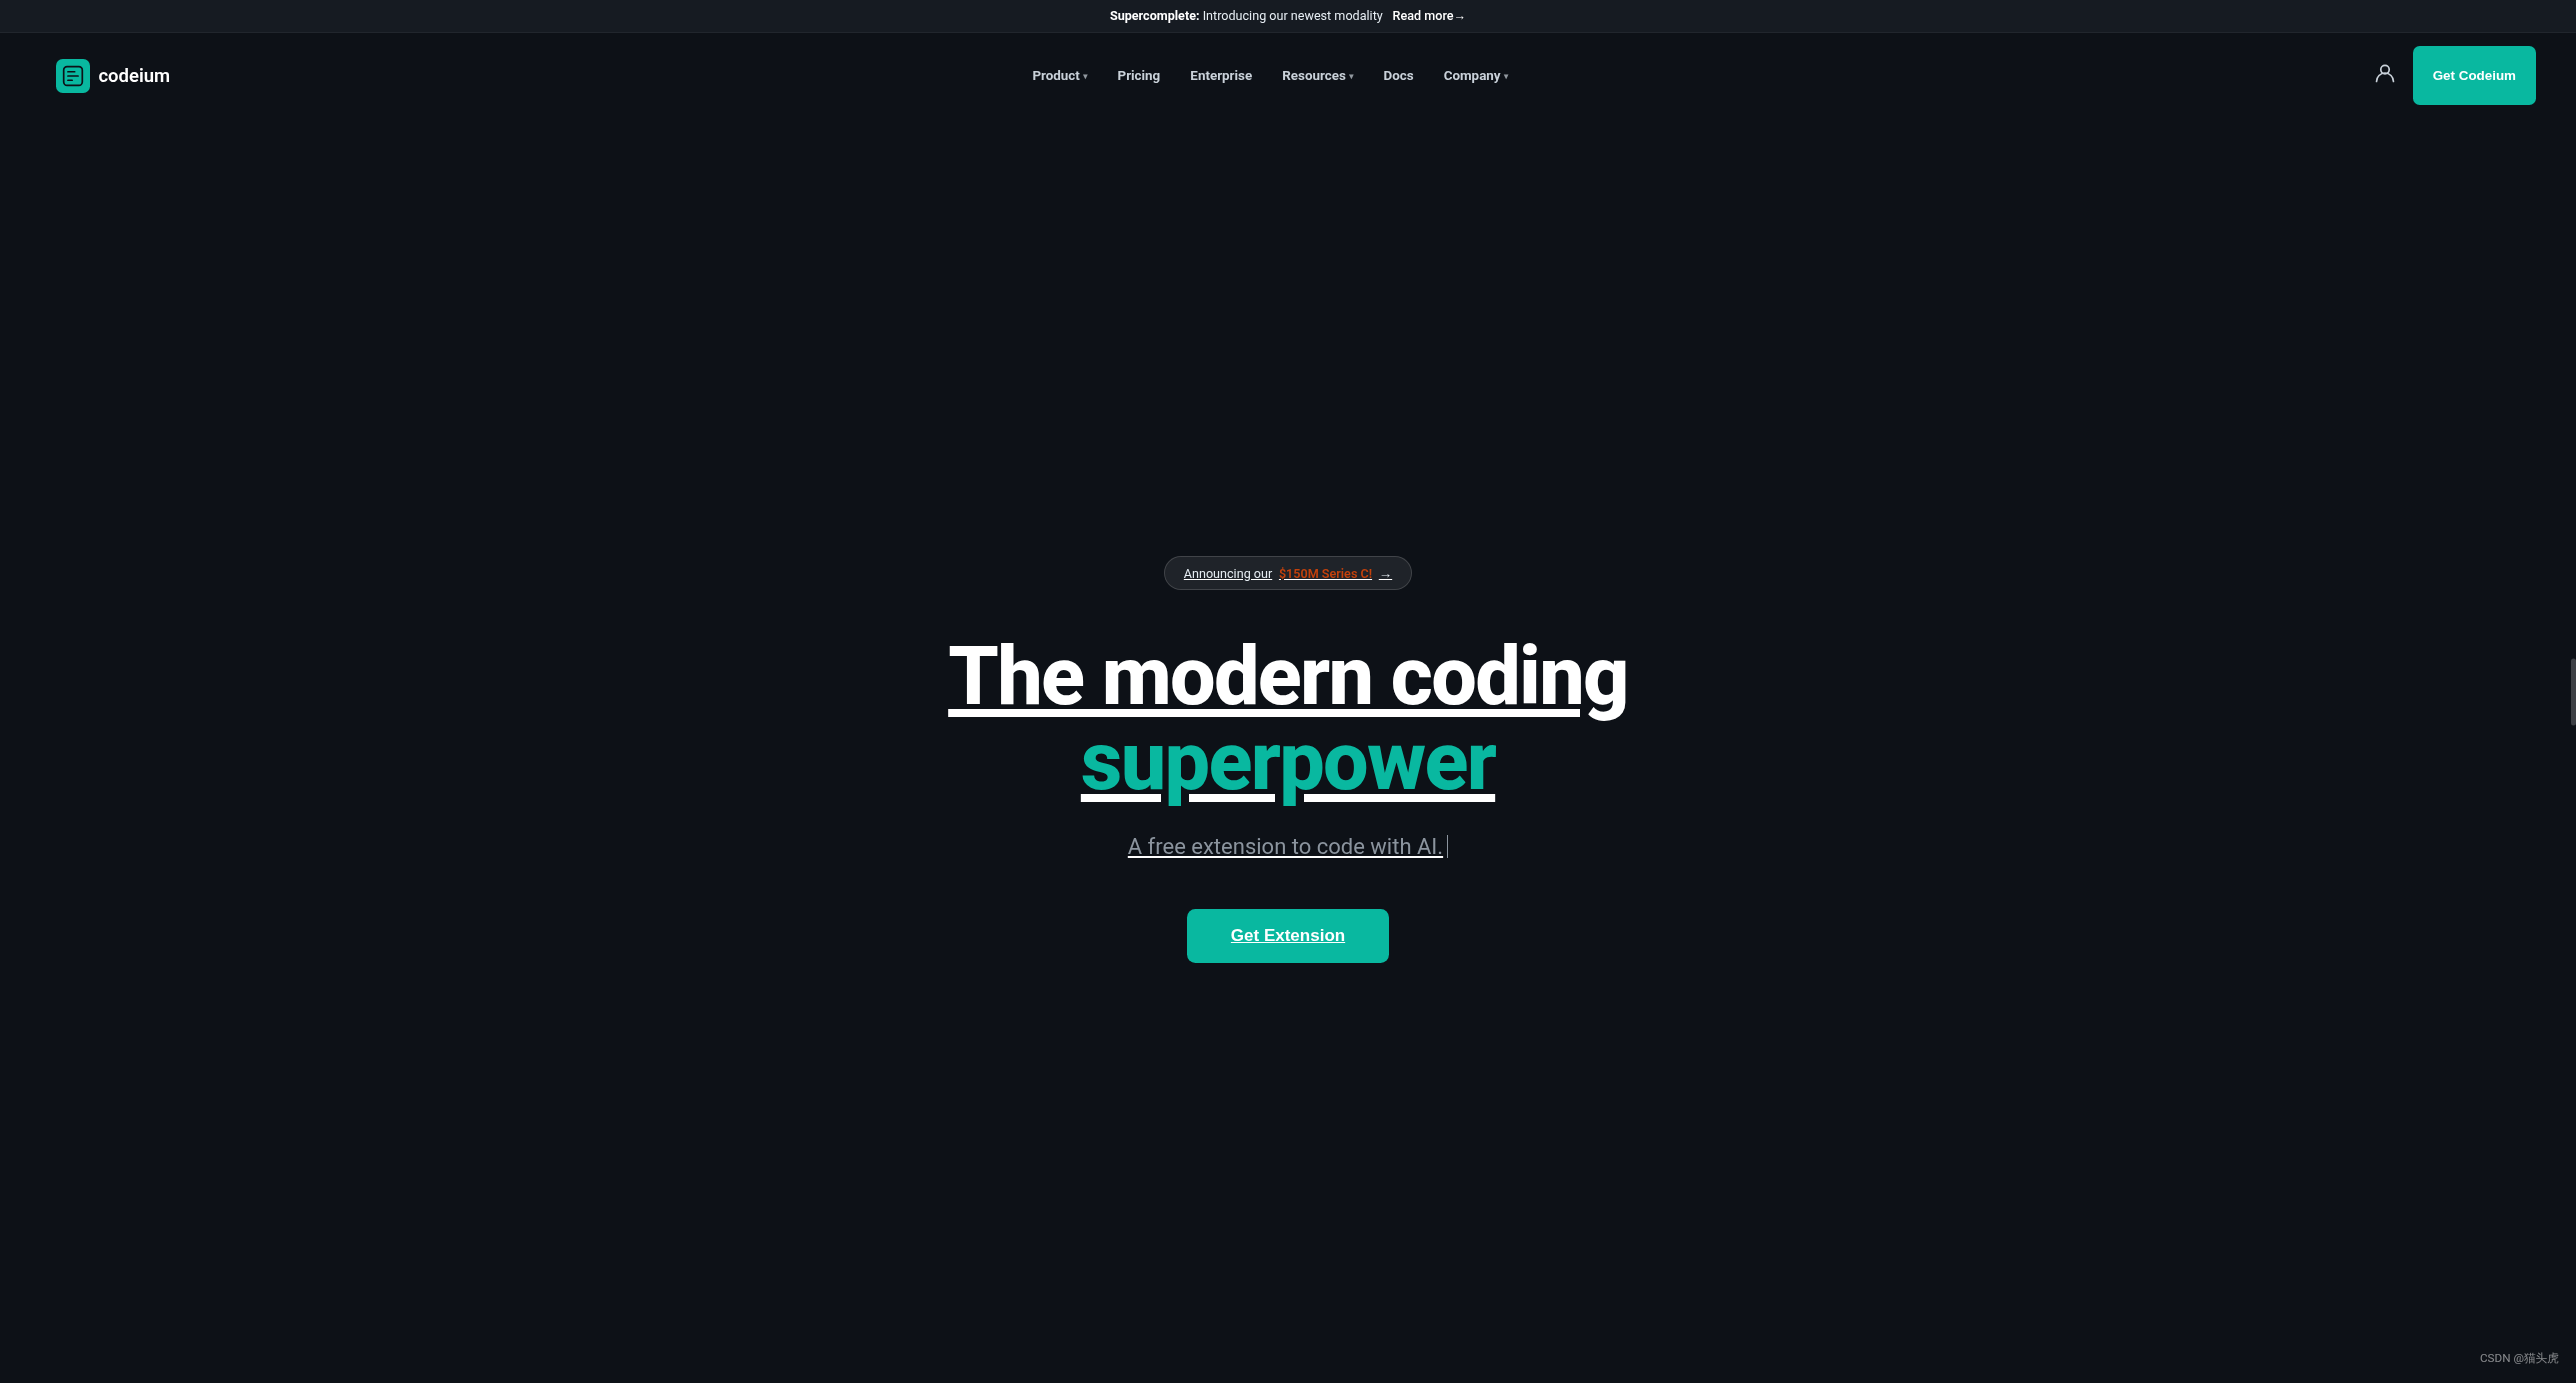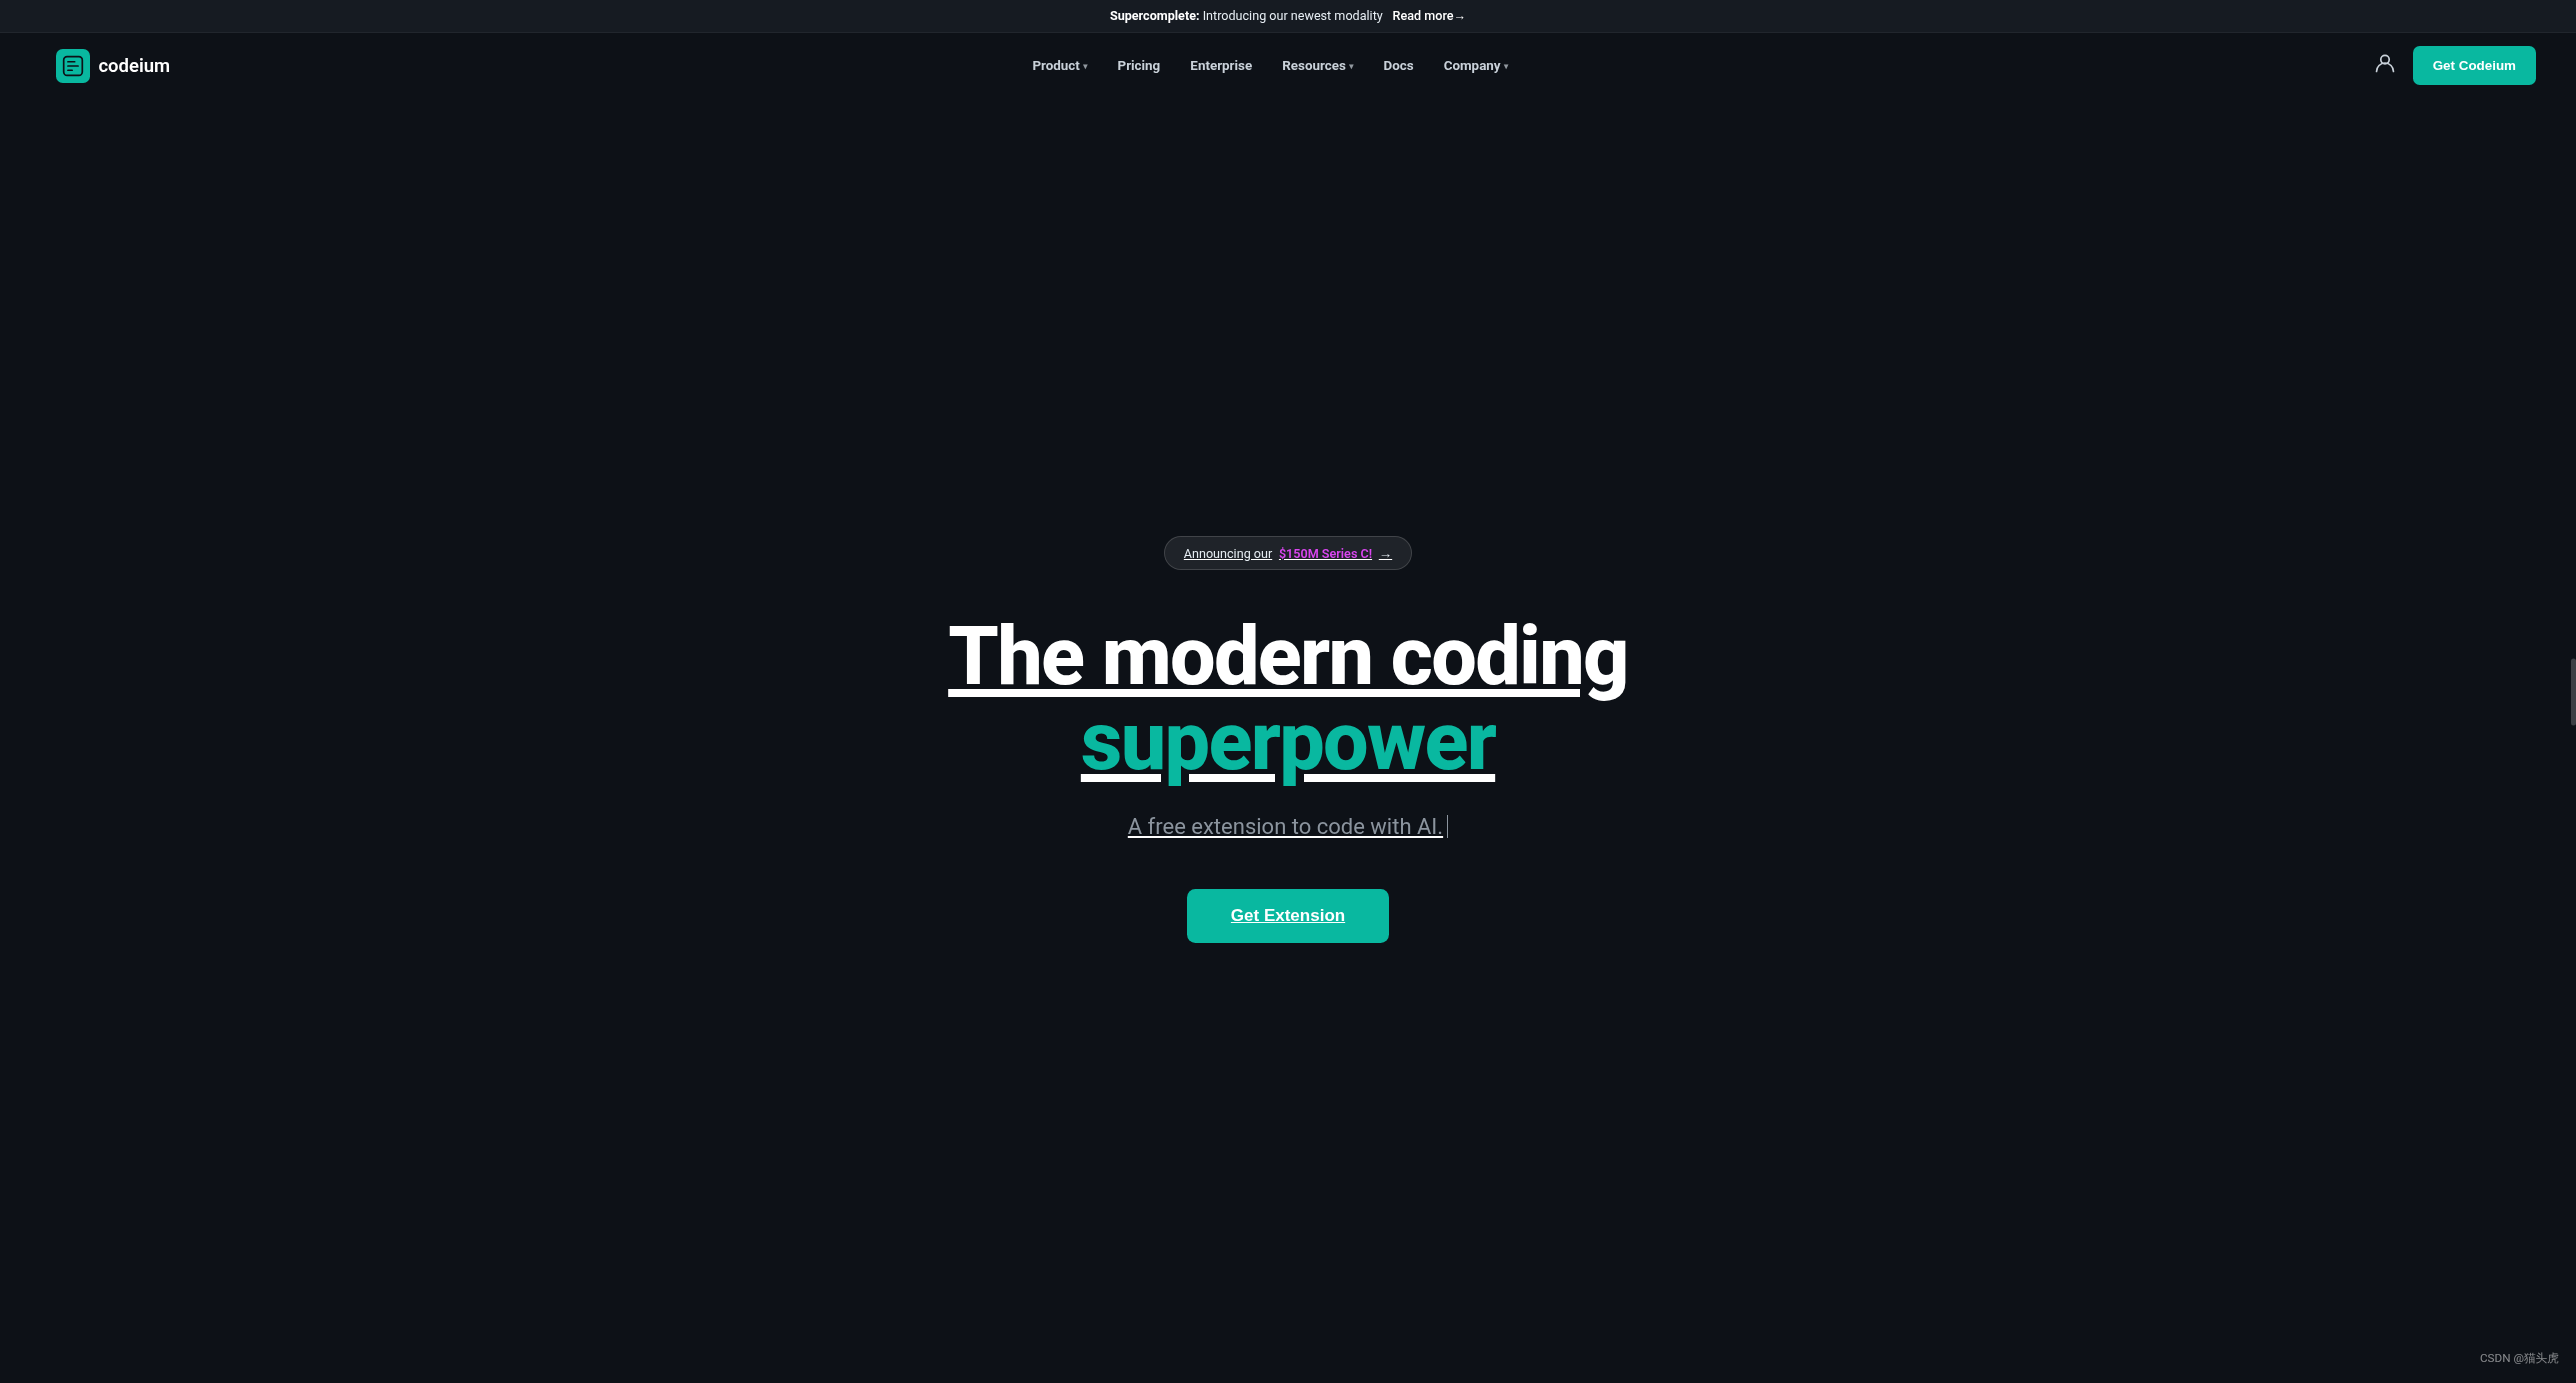--- a/index.html
+++ b/index.html
@@ -116,21 +116,21 @@
       color: #c9d1d9;
       font-size: 18.5px;
       cursor: pointer;
       padding: 3.4px;
     }
 
     .btn-get-codeium {
       background-color: #09b8a0;
       color: #ffffff;
       border: none;
-      padding: 12px 20px;
+      padding: 22px 20px;
       border-radius: 6.7px;
       font-size: 13.4px;
       font-weight: 600;
       cursor: pointer;
       transition: background-color 0.2s;
     }
 
     
     .hero {
       display: flex;
@@ -153,21 +153,21 @@
       padding: 8.4px 18.5px;
       font-size: 12.6px;
       color: #e6edf3;
       margin-bottom: 44px;
       cursor: pointer;
       text-decoration: none;
       transition: background-color 0.2s;
     }
 
     .announcement-badge .series-amount {
-      color: #d946ef;
+      color: #c2410c;
       font-weight: 600;
     }
 
     .announcement-badge .arrow {
       font-size: 13.4px;
     }
 
     .hero-title {
       font-size: 81px;
       font-weight: 800;

